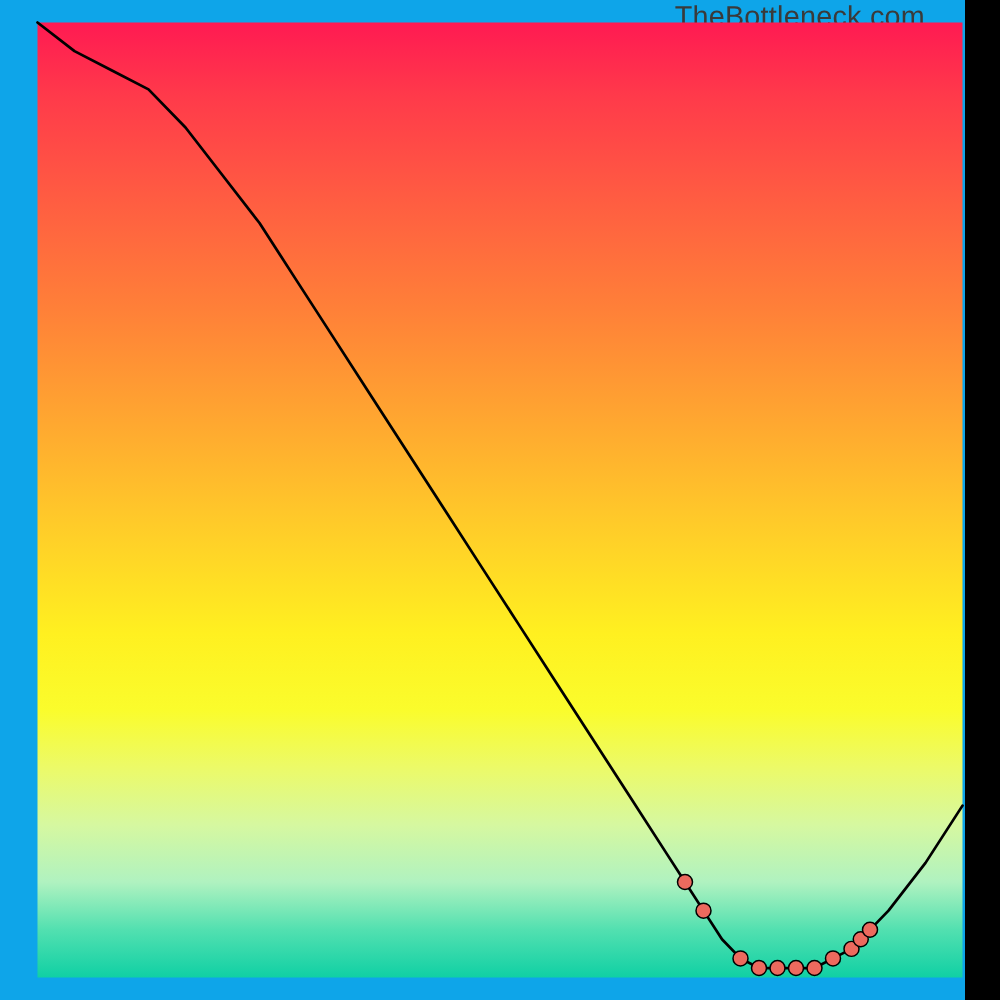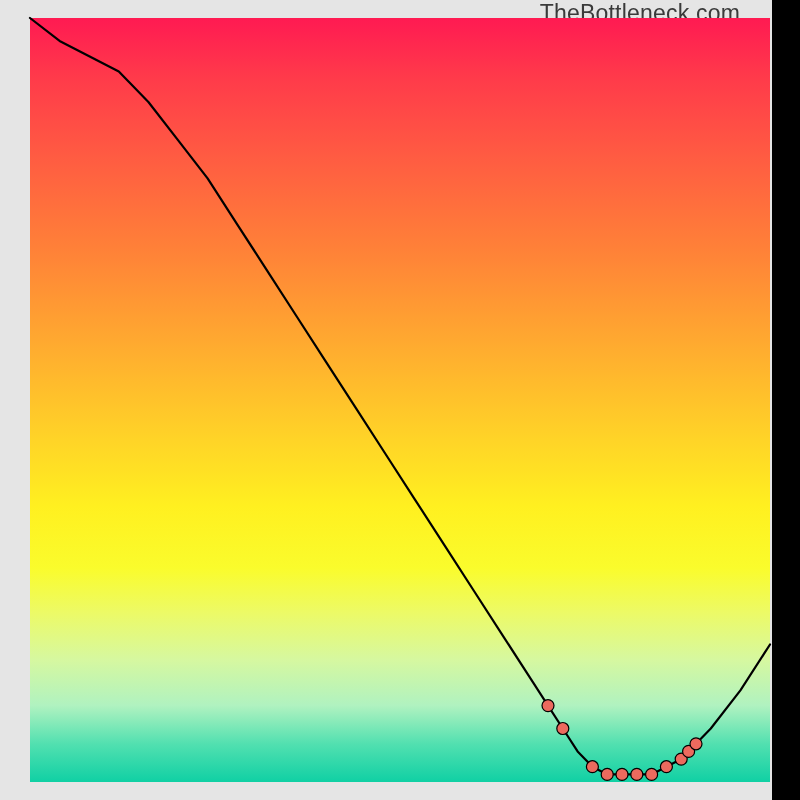--- a/index.html
+++ b/index.html
@@ -8,21 +8,21 @@
     width: 800px;
     height: 800px;
     background: #000;
     overflow: hidden;
     font-family: Arial, Helvetica, sans-serif;
   }
   .frame {
     position: relative;
     width: 772px;
     height: 800px;
-    background: #e5e5e5;
+    background: #0ea5e9;
   }
   .plot {
     position: absolute;
     left: 30px;
     top: 18px;
     width: 740px;
     height: 764px;
     
     background: linear-gradient(to bottom,
       #ff1a52 0%,

